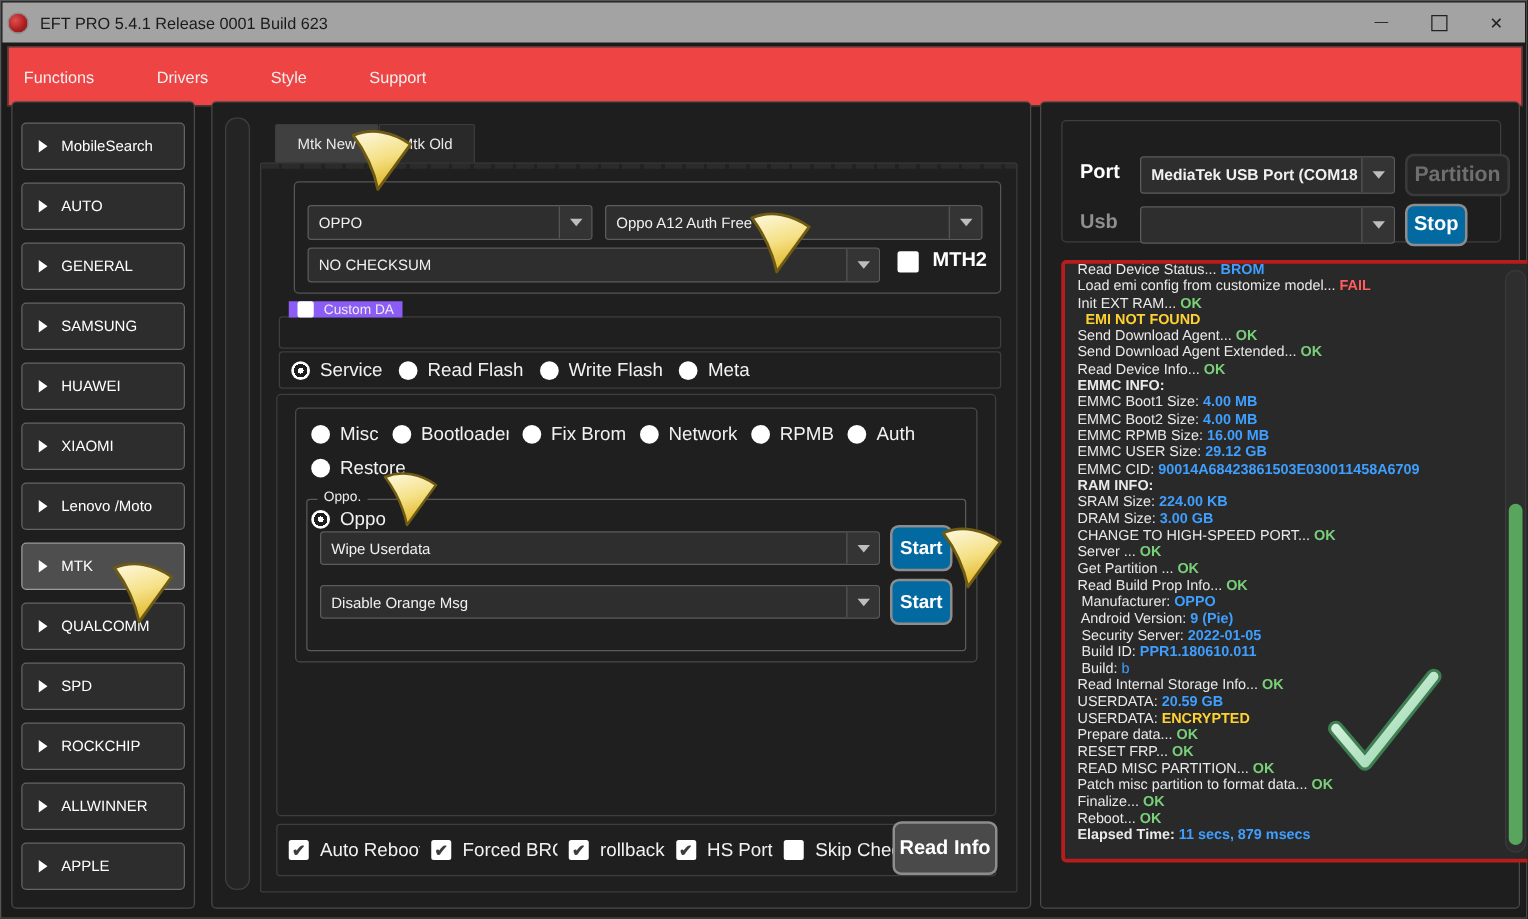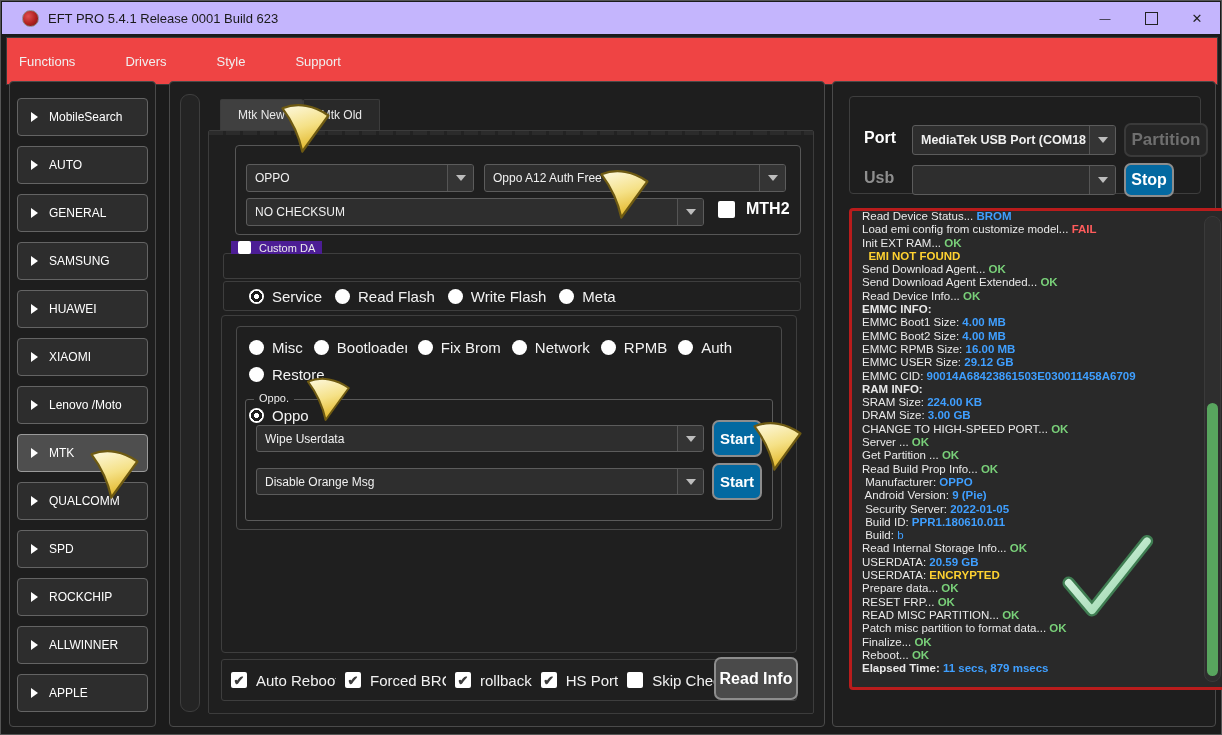--- a/index.html
+++ b/index.html
@@ -1,21 +1,21 @@
 <!DOCTYPE html>
 <html style="--w: #e9e9e9; --g: #79d079; --r: #ff5c5c; --y: #ffd231; --b: #3f9fff; --scroll: #58a55e;"><head>
 <meta charset="utf-8">
 <style>
   * { margin:0; padding:0; box-sizing:border-box; }
   html,body { width:1222px; height:735px; background:#101010; }
   body { font-family:"Liberation Sans", sans-serif; position:relative; overflow:hidden; }
   #win { position:absolute; inset:0; width:1222px; height:735px; background:#1b1b1b; border:1px solid #555; }
 
   
-  #titlebar { position:absolute; left:1px; top:1px; right:1px; height:32px; background:#c4b5fd; display:flex; align-items:center; padding-left:20px; gap:9px; }
+  #titlebar { position:absolute; left:1px; top:1px; right:1px; height:32px; background:#a3a3a3; display:flex; align-items:center; padding-left:4px; gap:9px; }
   #app-icon { width:17px; height:17px; border-radius:50%; background:radial-gradient(circle at 35% 35%, #e05050 0%, #b02020 55%, #701515 100%); border:1px solid #8c8c8c; }
   #title-text { font-size:13px; color:#1a1a1a; }
   #win-controls { margin-left:auto; display:flex; height:32px; }
   .wc { width:46px; height:32px; display:flex; align-items:center; justify-content:center; color:#222; font-size:14px; }
   .wc-min::before { content:"—"; font-size:11px; }
   .wc-max::before { content:""; width:11px; height:11px; border:1.3px solid #222; display:block; }
   .wc-close::before { content:"✕"; font-size:13px; }
 
   
   #menubar { position:absolute; left:5px; top:36px; width:1212px; height:48px; background:#ef4444; border:1px solid #3a3a3a; display:flex; align-items:center; }
@@ -54,25 +54,25 @@
   #dd-brand   { position:absolute; left:10px; top:18px; width:228px; height:28px; }
   #dd-model   { position:absolute; left:248px; top:18px; width:302px; height:28px; }
   #dd-chksum  { position:absolute; left:10px; top:52px; width:458px; height:28px; }
   #mth2 { position:absolute; left:482px; top:54px; display:flex; align-items:center; gap:11px; }
   #mth2 .cbox { width:17px; height:17px; }
   #mth2-label { color:#fff; font-weight:bold; font-size:16px; }
 
   .cbox { width:16px; height:16px; background:#fff; border-radius:2px; display:flex; align-items:center; justify-content:center; color:#3c3c3c; font-size:13px; font-weight:bold; line-height:1; flex:0 0 auto; }
 
   #cda-box { position:absolute; left:14px; top:122px; width:578px; height:26px; border:1px solid #3e3e3e; border-radius:3px; }
-  #custom-da { position:absolute; left:22px; top:110px; display:flex; align-items:center; gap:8px; background:#4c1d95; padding:0 7px; z-index:2; }
+  #custom-da { position:absolute; left:22px; top:110px; display:flex; align-items:center; gap:8px; background:#8b5cf6; padding:0 7px; z-index:2; }
   #custom-da .cbox { width:13px; height:13px; }
   #custom-da-label { color:#ececec; font-size:11px; }
 
-  #mode-box { position:absolute; left:14px; top:150px; width:578px; height:30px; border:1px solid #3e3e3e; border-radius:3px; display:flex; align-items:center; padding-left:25px; gap:13px; }
+  #mode-box { position:absolute; left:14px; top:150px; width:578px; height:30px; border:1px solid #3e3e3e; border-radius:3px; display:flex; align-items:center; padding-left:9px; gap:13px; }
 
   .radio { display:flex; align-items:center; gap:8px; }
   .rdot { width:15px; height:15px; border-radius:50%; background:#fff; flex:0 0 auto; }
   .rdot.sel { background:radial-gradient(circle, #fff 0 2.4px, #1d1d1d 2.4px 5.4px, #fff 5.4px 8px); }
   .rlabel { color:#f2f2f2; font-size:15px; white-space:nowrap; overflow:hidden; }
 
   #big-box { position:absolute; left:12px; top:184px; width:576px; height:338px; border:1px solid #3e3e3e; border-radius:4px; }
   #inner-box { position:absolute; left:14px; top:10px; width:546px; height:204px; border:1px solid #4a4a4a; border-radius:4px; }
   #service-radios { position:absolute; left:12px; top:12px; right:6px; display:flex; flex-wrap:wrap; gap:10px 11px; align-items:center; }
   #service-radios .break { flex-basis:100%; height:4px; }

